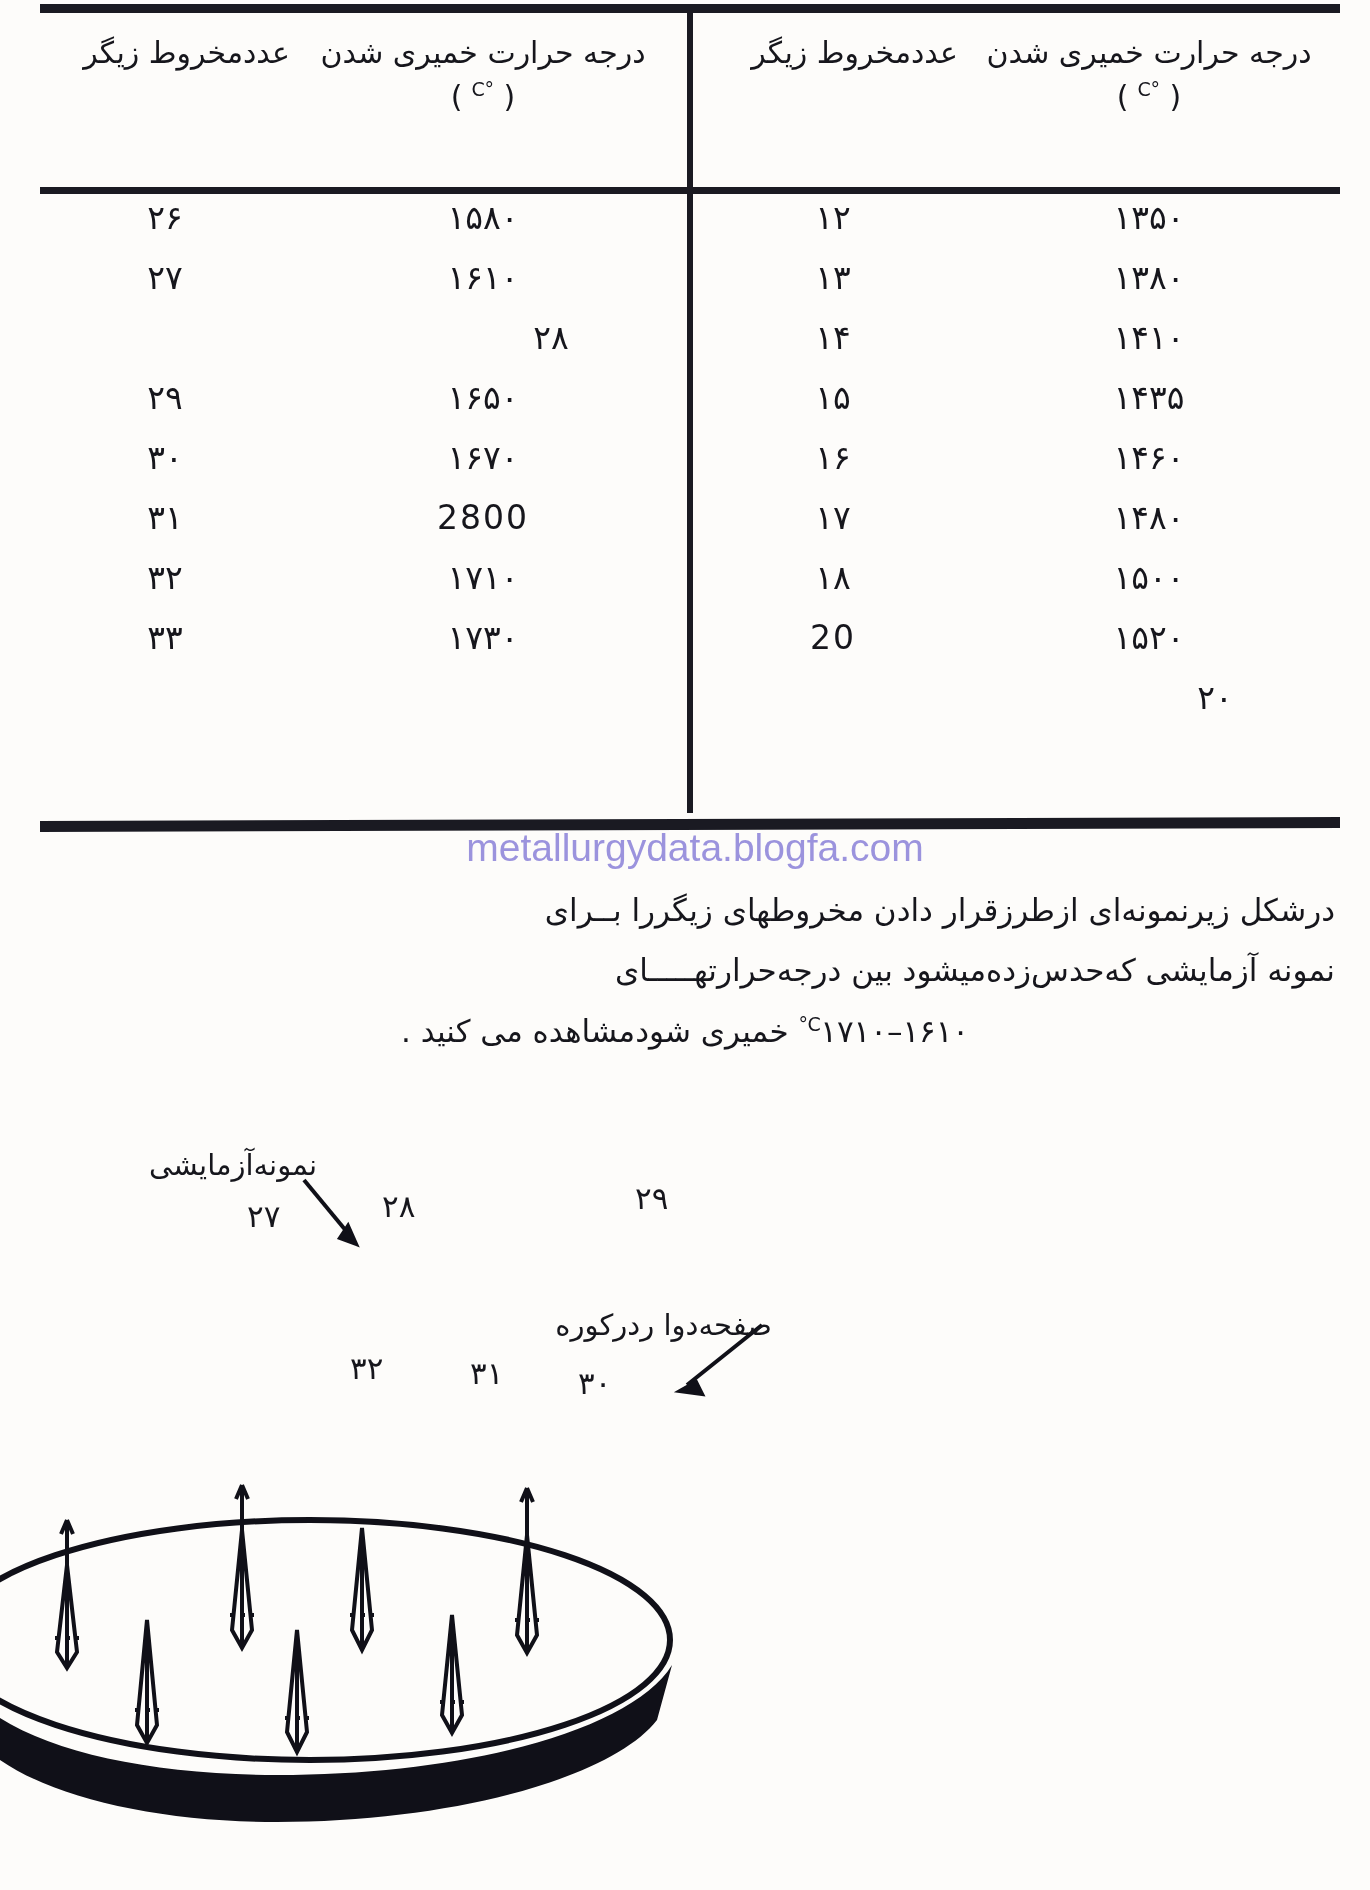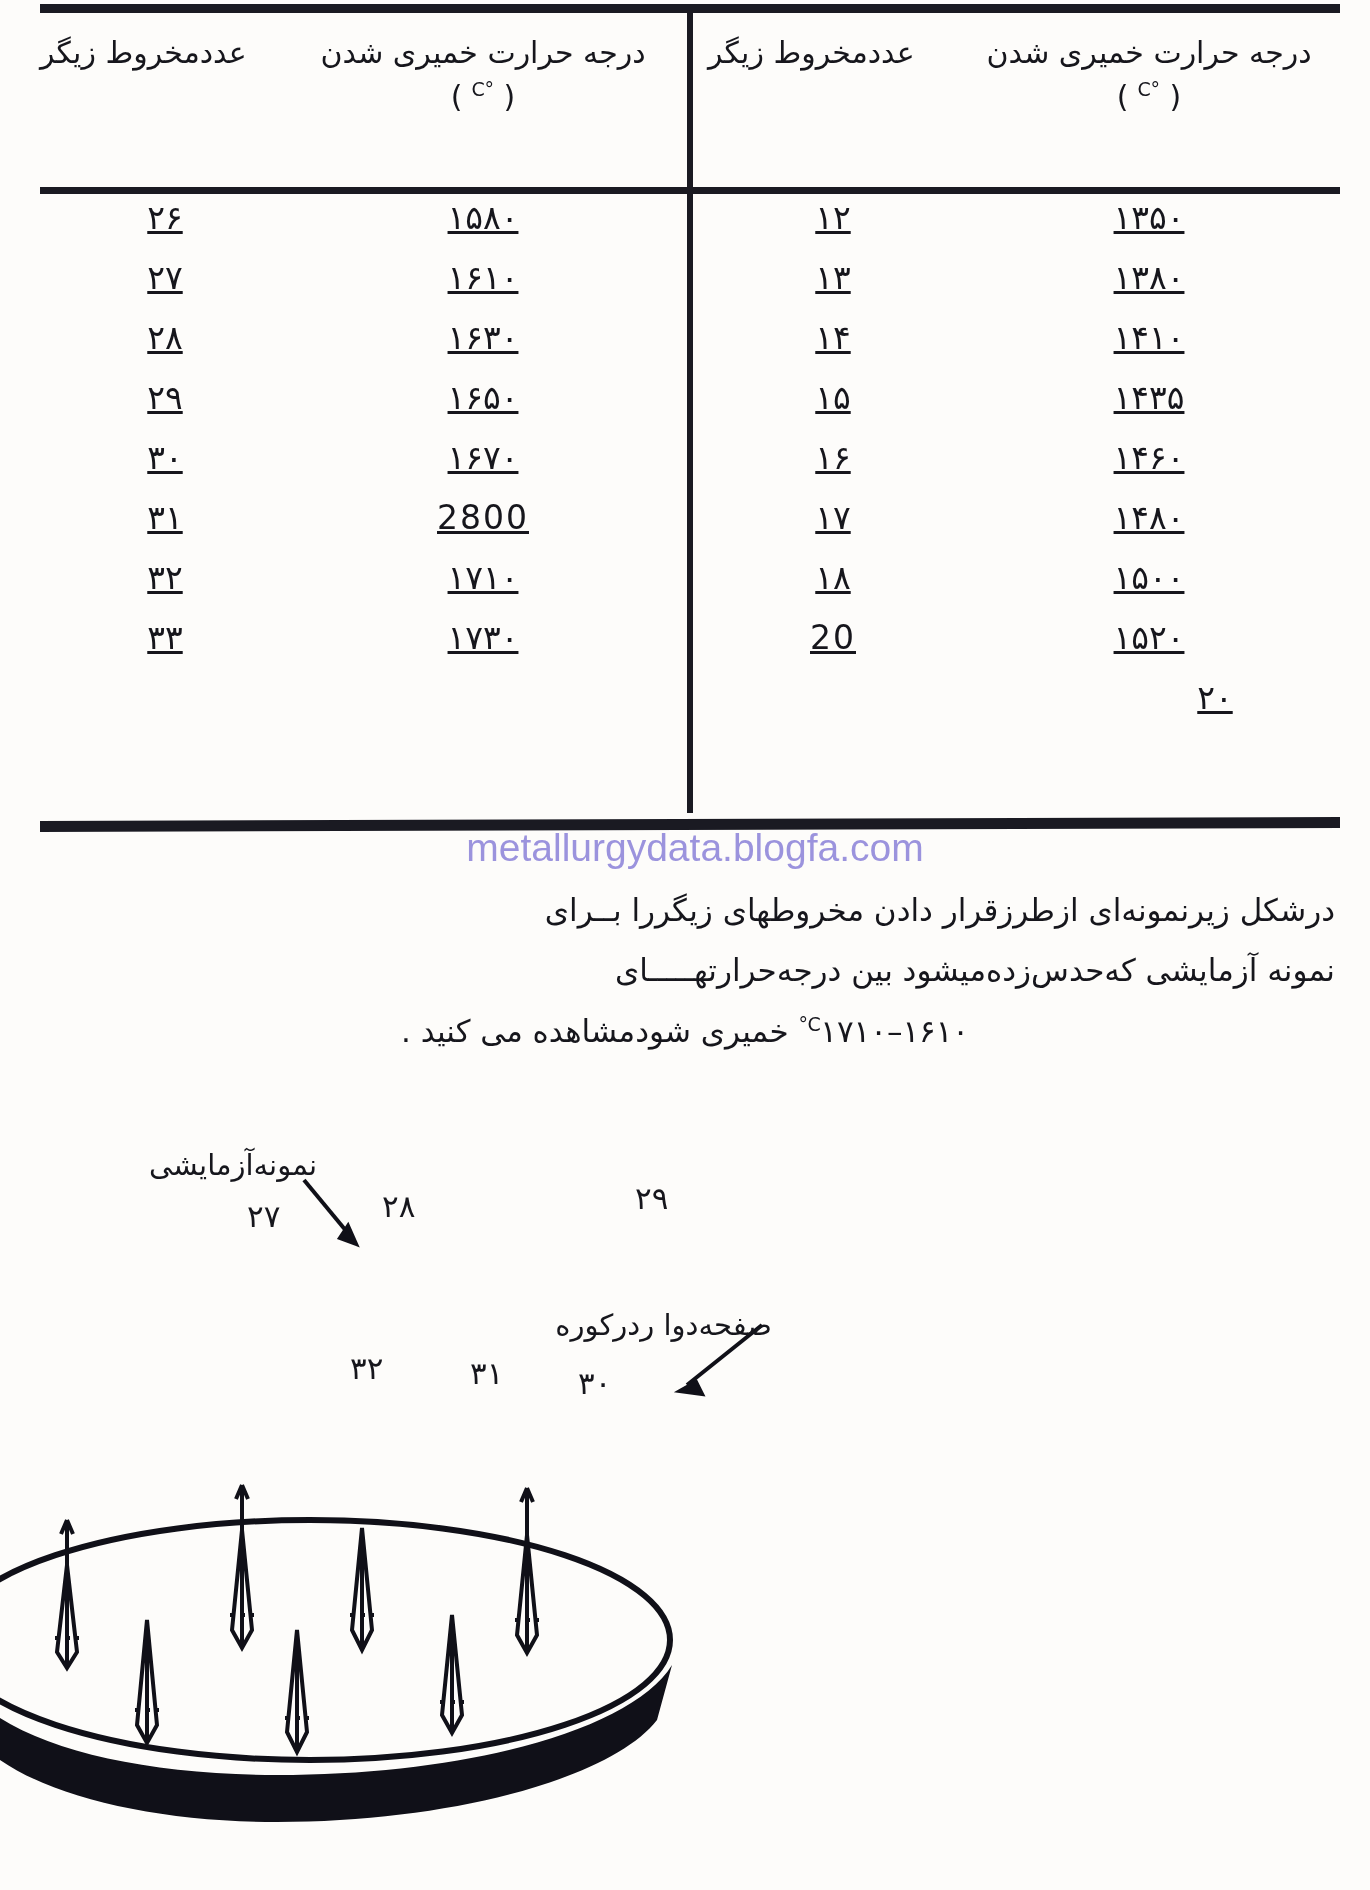--- a/index.html
+++ b/index.html
@@ -71,21 +71,21 @@
     padding-top: 18px;
     box-sizing: border-box;
   }
   .head-cell {
     font-size: 30px;
     line-height: 1.45;
     letter-spacing: -0.5px;
     white-space: nowrap;
   }
   .head-temp { flex: 1; text-align: center; }
-  .head-cone { width: 250px; text-align: left; }
+  .head-cone { width: 250px; text-align: right; }
 
   .sup-c {
     font-size: 30px;
   }
   .sup-c sup {
     font-size: 19px;
     vertical-align: super;
   }
 
   .body-rows {
@@ -95,21 +95,20 @@
   }
   .row {
     display: flex;
     flex-direction: row;
     align-items: center;
     height: 60px;
   }
   .cell {
     font-size: 33px;
     letter-spacing: 2px;
-    text-decoration: underline;
   }
   .cell-temp { flex: 1; text-align: center; }
   .cell-cone { width: 250px; text-align: center; }
 
   
   .watermark {
     position: absolute;
     top: 826px;
     left: 10px;
     width: 100%;
@@ -234,21 +233,20 @@
         <div class="body-rows">
           <div class="row">
             <div class="cell cell-temp">۱۵۸۰</div>
             <div class="cell cell-cone">۲۶</div>
           </div>
           <div class="row">
             <div class="cell cell-temp">۱۶۱۰</div>
             <div class="cell cell-cone">۲۷</div>
           </div>
           <div class="row">
-            <div class="cell cell-temp">۱۶۳۰</div>
             <div class="cell cell-cone">۲۸</div>
           </div>
           <div class="row">
             <div class="cell cell-temp">۱۶۵۰</div>
             <div class="cell cell-cone">۲۹</div>
           </div>
           <div class="row">
             <div class="cell cell-temp">۱۶۷۰</div>
             <div class="cell cell-cone">۳۰</div>
           </div>

